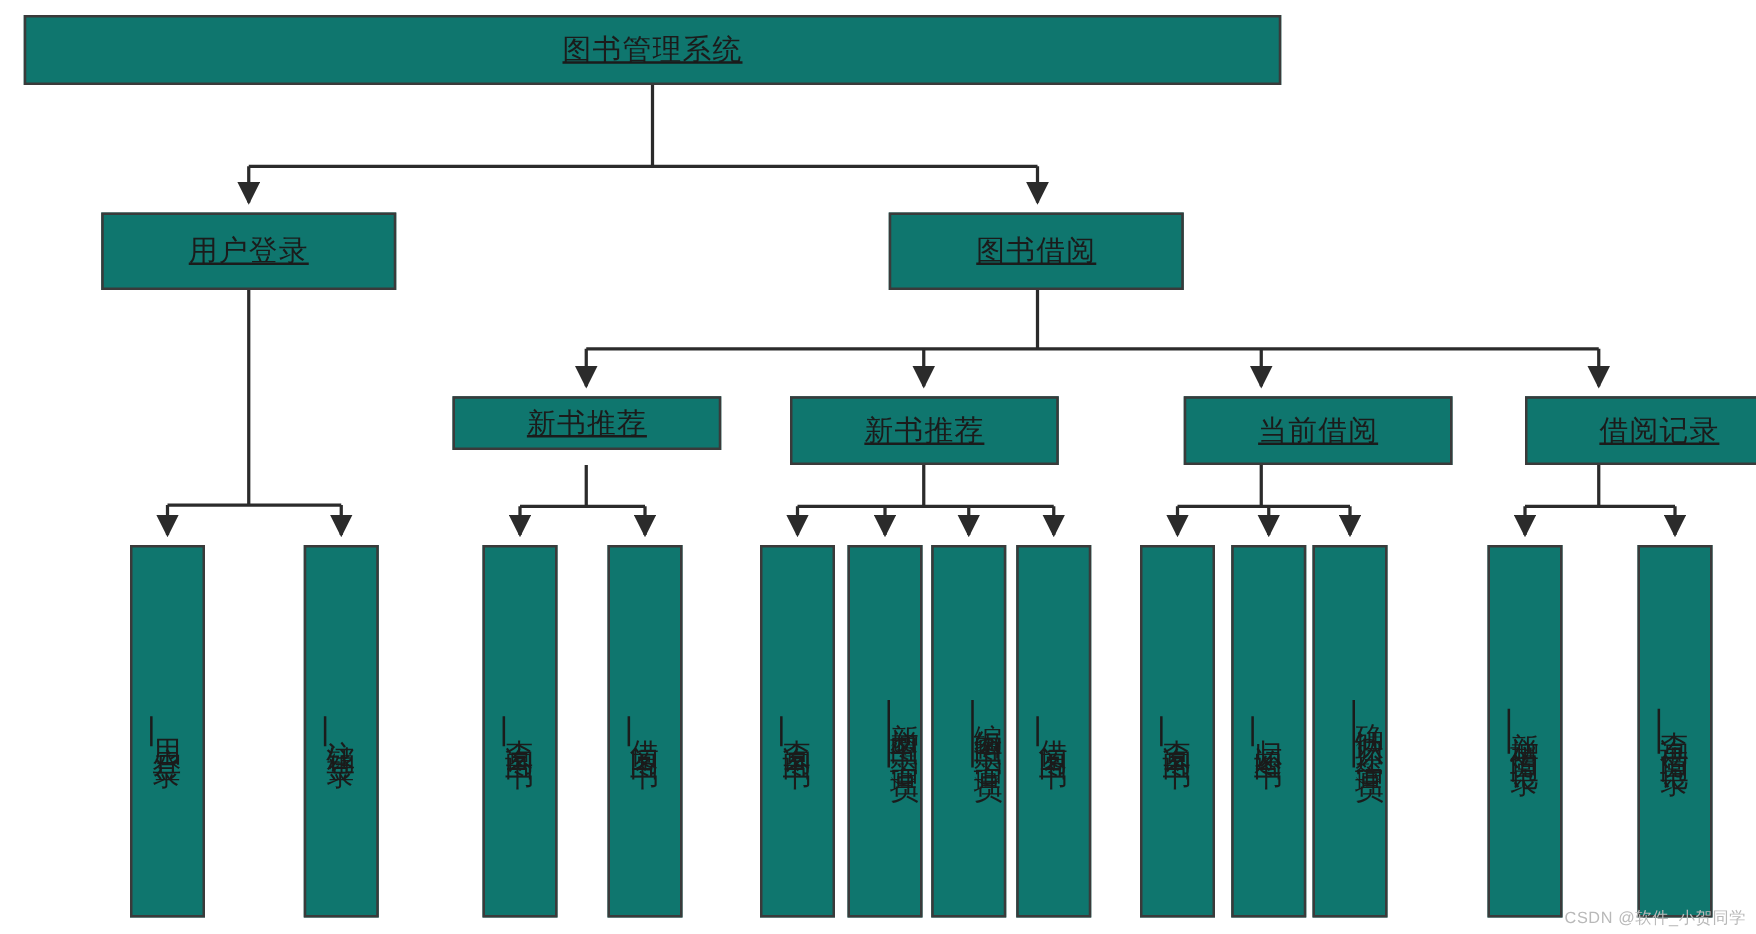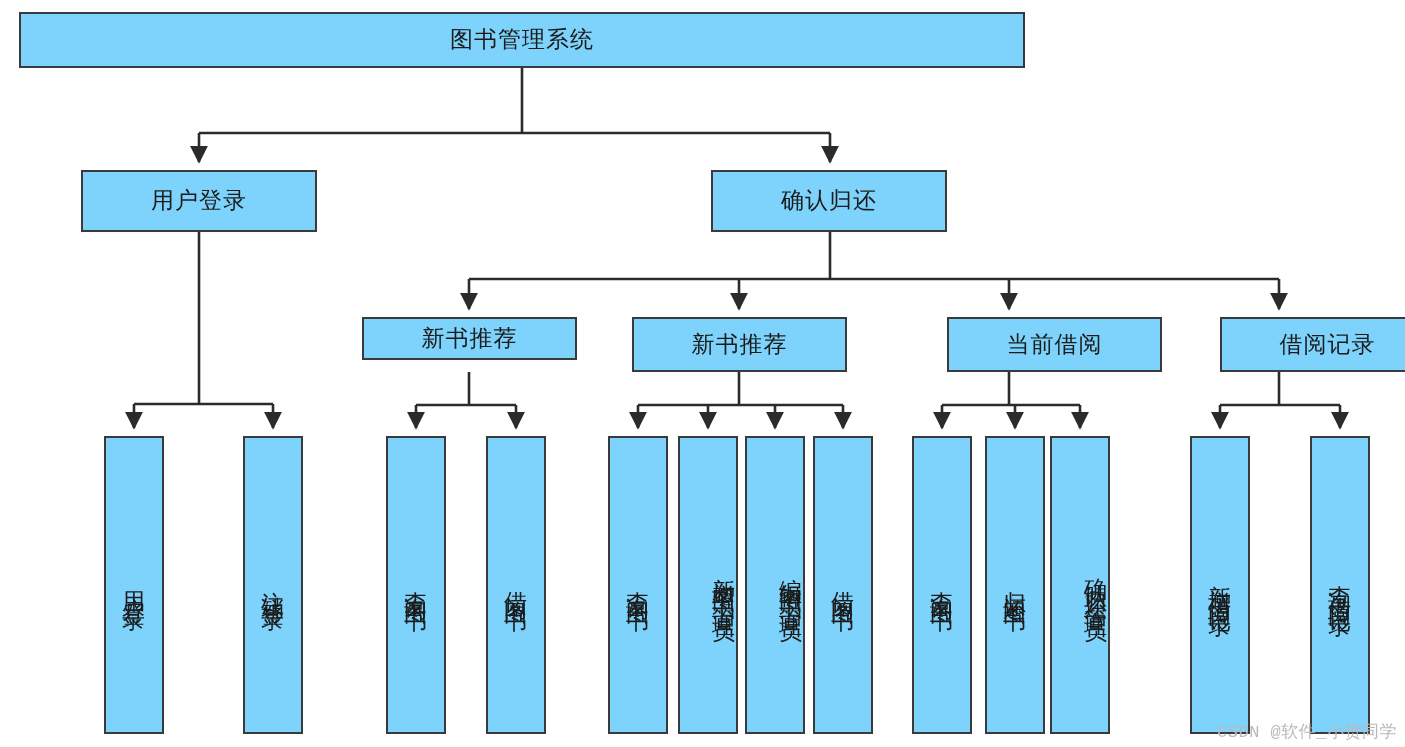--- a/index.html
+++ b/index.html
@@ -21,26 +21,27 @@
     position: absolute;
     left: 0;
     top: 0;
     width: 1405px;
     height: 747px;
     pointer-events: none;
   }
   .node {
     position: absolute;
     box-sizing: border-box;
-    background: #7dd3fc;
+    background: #0f766e;
     border: 2.5px solid #3a3a3a;
     display: flex;
     align-items: center;
     justify-content: center;
     color: #1b1b1b;
+    text-decoration: underline;
   }
   .node-h {
     font-size: 23px;
     letter-spacing: 1px;
     line-height: 1.1;
   }
   .node-v {
     font-size: 23px;
     writing-mode: vertical-rl;
     text-orientation: upright;
@@ -56,25 +57,24 @@
   }
   .node-v .txt {
     writing-mode: vertical-rl;
     text-orientation: upright;
     white-space: nowrap;
   }
   #watermark {
     position: absolute;
     right: 8px;
     bottom: 4px;
-    font-size: 17px;
+    font-size: 13px;
     color: #b9b9b9;
     letter-spacing: 0.5px;
     white-space: nowrap;
-    font-family: Liberation Mono, monospace;
   }
 </style>
 </head>
 <body>
 
 <div id="canvas">
 
   <svg id="wires" viewBox="0 0 1405 747" width="1405" height="747" aria-hidden="true">
     <defs>
       <marker id="arrow" viewBox="0 0 10 10" refX="9" refY="5" markerWidth="7" markerHeight="7" orient="auto-start-reverse">
@@ -126,21 +126,21 @@
   </svg>
 
   <div class="node node-h" style="left:19px; top:12px; width:1006px; height:56px;">
     <span class="txt">图书管理系统</span>
   </div>
 
   <div class="node node-h" style="left:81px; top:170px; width:236px; height:62px;">
     <span class="txt">用户登录</span>
   </div>
   <div class="node node-h" style="left:711px; top:170px; width:236px; height:62px;">
-    <span class="txt">确认归还</span>
+    <span class="txt">图书借阅</span>
   </div>
 
   <div class="node node-h" style="left:362px; top:317px; width:215px; height:43px;">
     <span class="txt">新书推荐</span>
   </div>
   <div class="node node-h" style="left:632px; top:317px; width:215px; height:55px;">
     <span class="txt">新书推荐</span>
   </div>
   <div class="node node-h" style="left:902px; top:317px; width:215px; height:55px;margin-left:45px;">
     <span class="txt">当前借阅</span>

